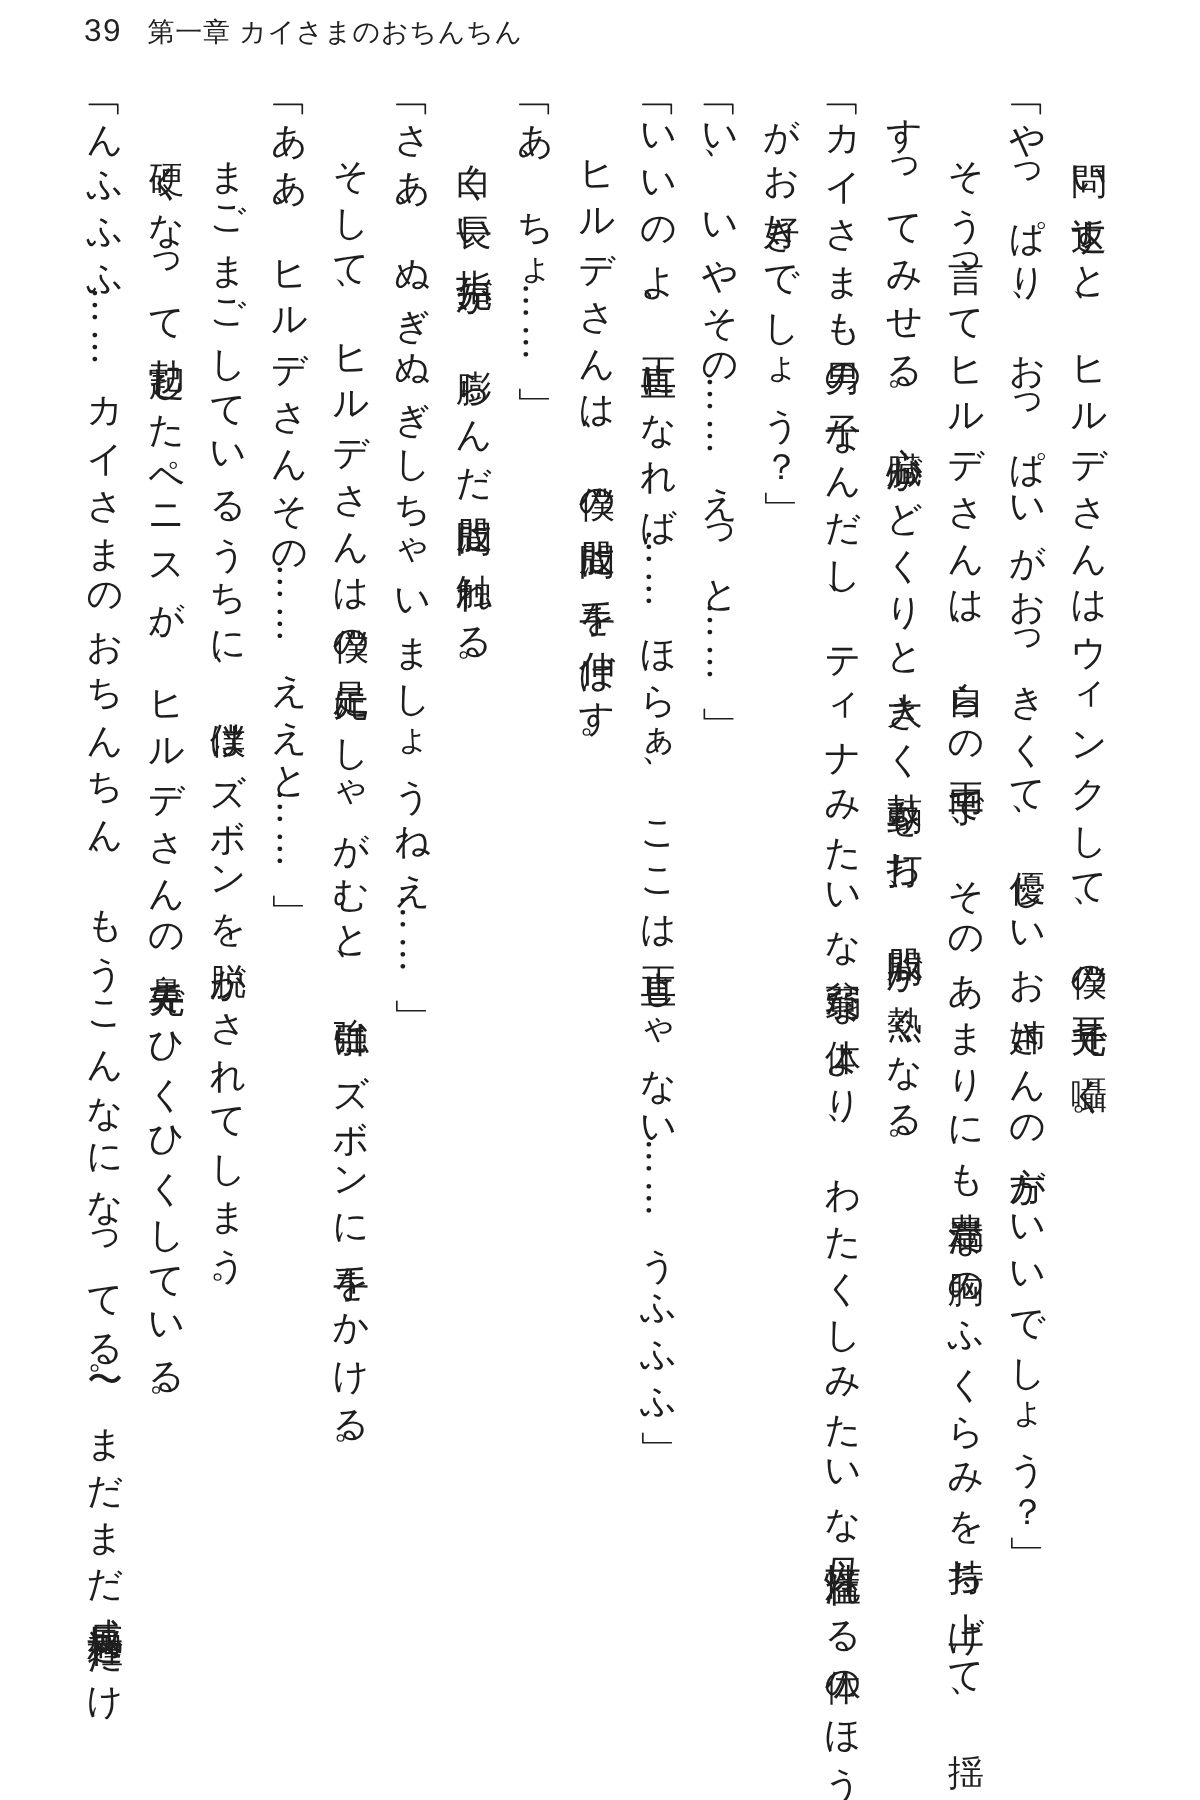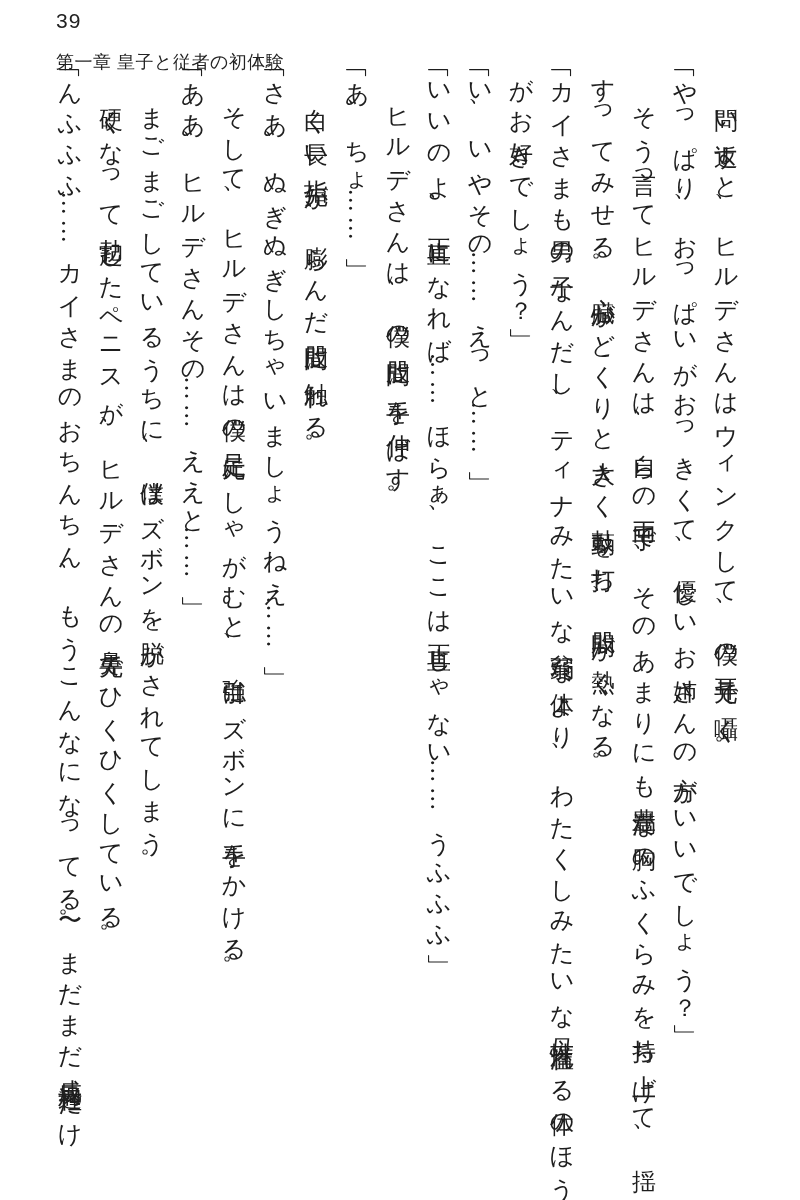--- a/index.html
+++ b/index.html
@@ -17,21 +17,20 @@
   .page-header {
     position: absolute;
     top: 9px;
     left: 56px;
     display: flex;
     align-items: baseline;
     gap: 17px;
     font-family: "Liberation Sans", sans-serif;
     color: #222222;
     white-space: nowrap;
-    flex-direction: column;
   }
   .page-number {
     font-size: 21px;
     font-weight: 500;
     letter-spacing: 1px;
   }
   .chapter-title {
     font-size: 18px;
     font-weight: 500;
     letter-spacing: 0.5px;
@@ -57,21 +56,21 @@
   }
   .text-body p.indent {
     text-indent: 28px; 
   }
 </style>
 </head>
 <body style="background: rgb(255, 255, 255);">
 
 <div class="page-header" style="color: rgb(34, 34, 34);">
   <span class="page-number">39</span>
-  <span class="chapter-title">第一章 皇子と従者の初体験</span>
+  <span class="chapter-title">第一章 カイさまのおちんちん</span>
 </div>
 
 <div class="text-body" id="text-body" style="color: rgb(30, 30, 30);">
     <p class="indent">問い返すと、ヒルデさんはウィンクして、僕の耳元で囁く。</p>
     <p>「やっぱり、おっぱいがおっきくて、優しいお姉さんの方がいいでしょう？」</p>
     <p class="indent">そう言ってヒルデさんは、自らの両手で、そのあまりにも豊満な胸のふくらみを持ち上げて、揺すってみせる。心臓がどくりと大きく鼓動を打ち、股間が熱くなる。</p>
     <p>「カイさまも男の子なんだし、ティナみたいな貧弱な体より、わたくしみたいな母性溢れる体のほうがお好きでしょう？」</p>
     <p>「い、いやその……えっと……」</p>
     <p>「いいのよ、正直になれば……ほらぁ、ここは正直じゃない……うふふふ」</p>
     <p class="indent">ヒルデさんは、僕の股間に手を伸ばす。</p>

